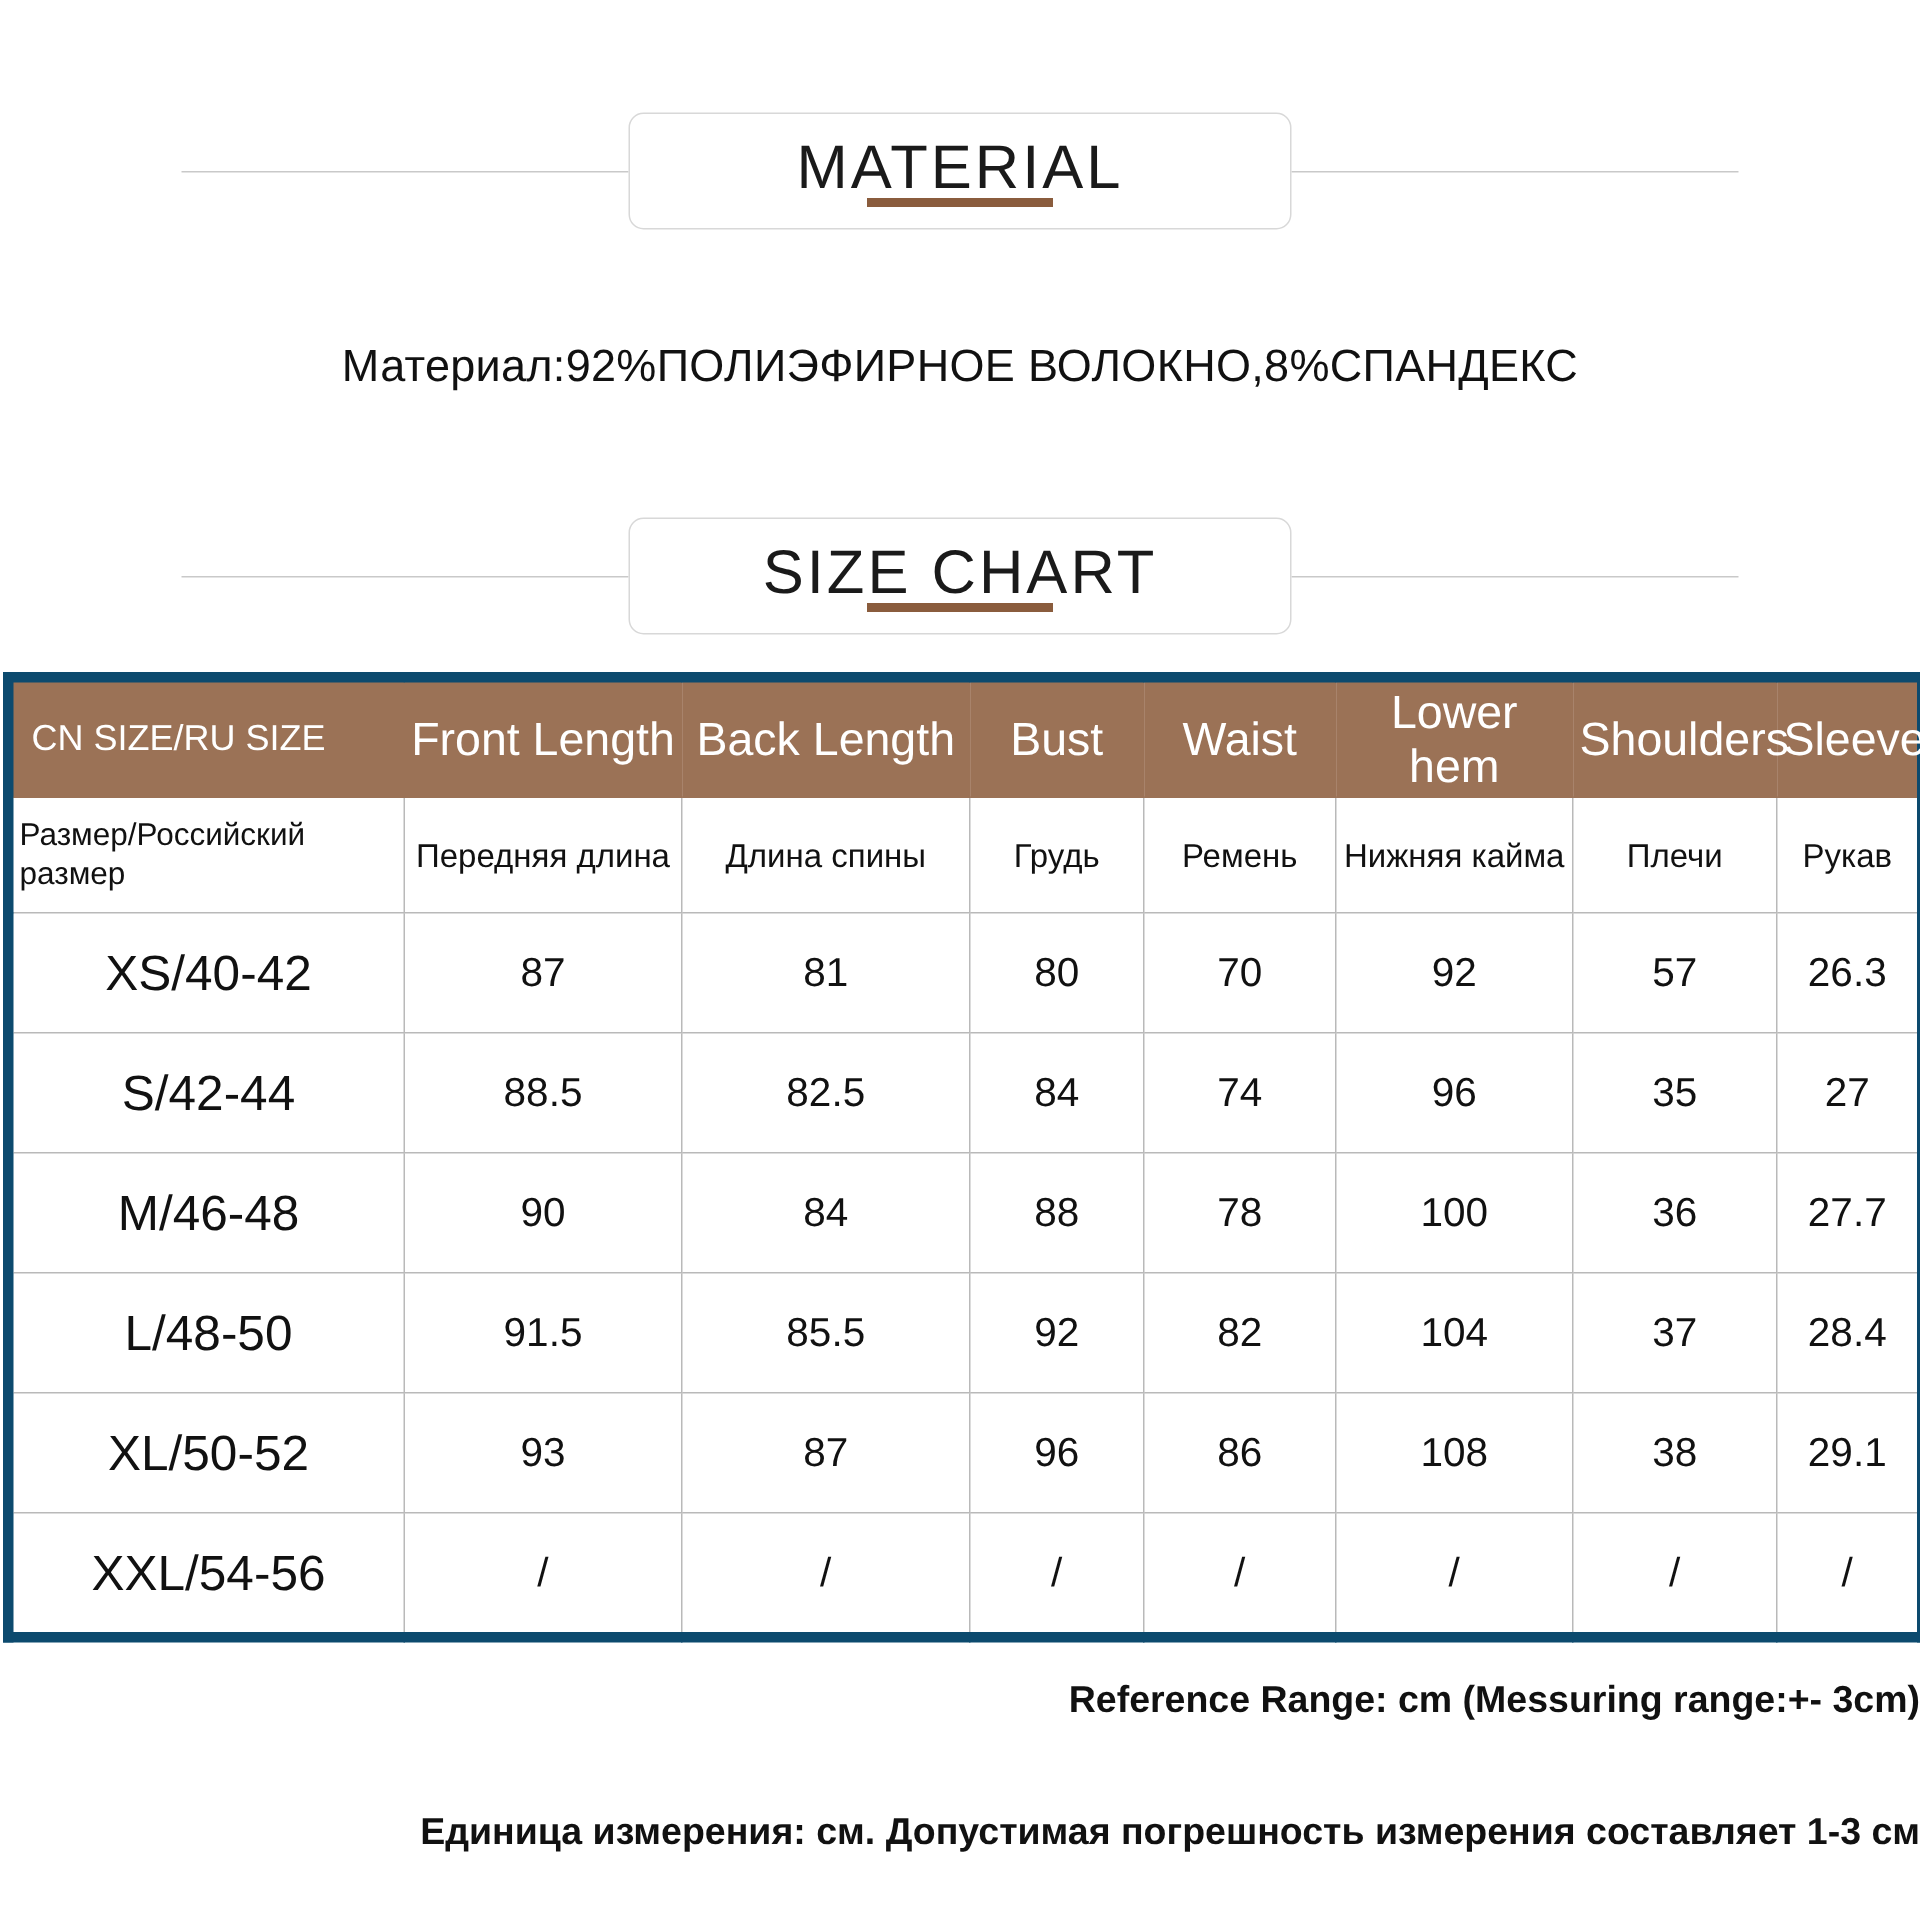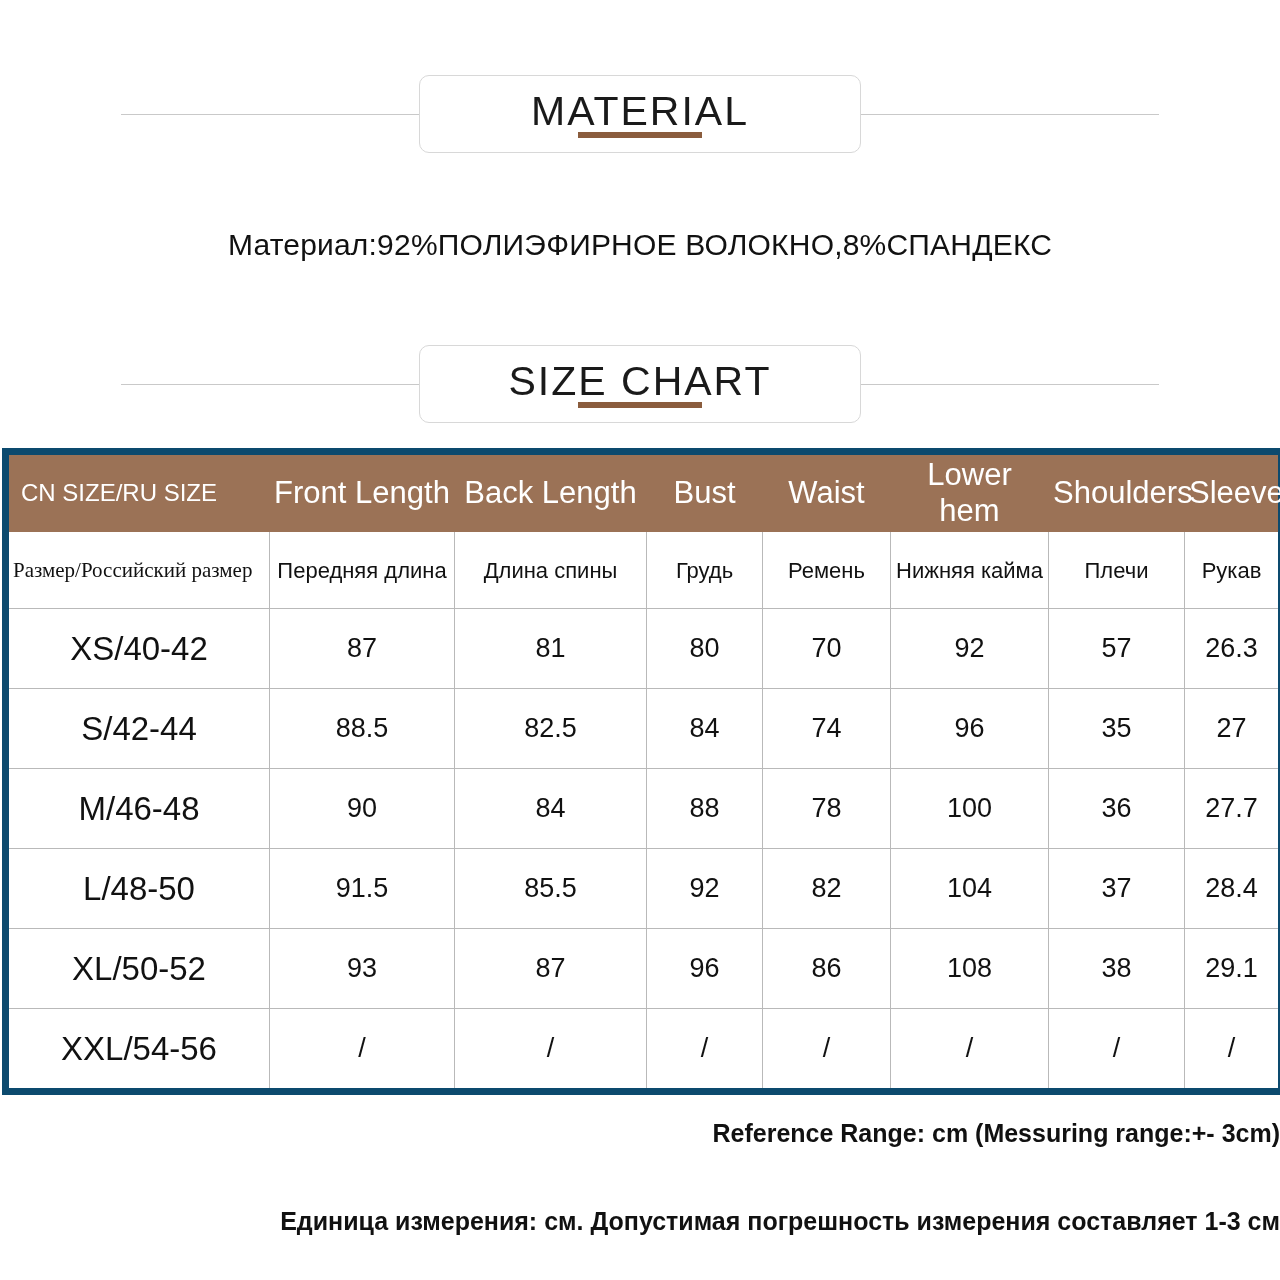--- a/index.html
+++ b/index.html
@@ -117,21 +117,20 @@
     height: 72px;
     padding: 2px 4px;
     line-height: 27px;
     color: #111;
   }
   thead tr.row-ru th.first {
     text-align: left;
     padding-left: 4px;
     font-size: 21px;
     line-height: 26px;
-    font-family: Liberation Serif, serif;
   }
   tbody td {
     height: 77px;
     font-size: 27px;
   }
   tbody td.size-label {
     font-size: 33px;
   }
 
   

